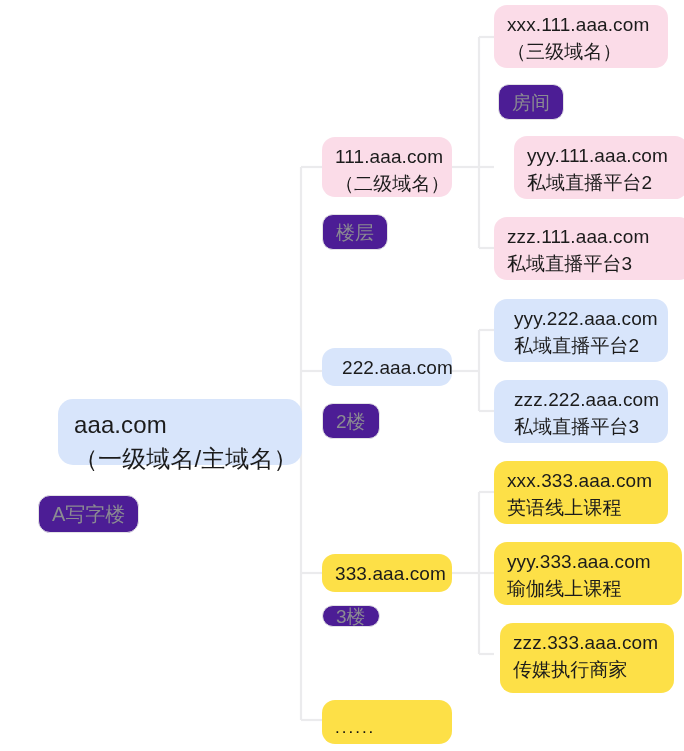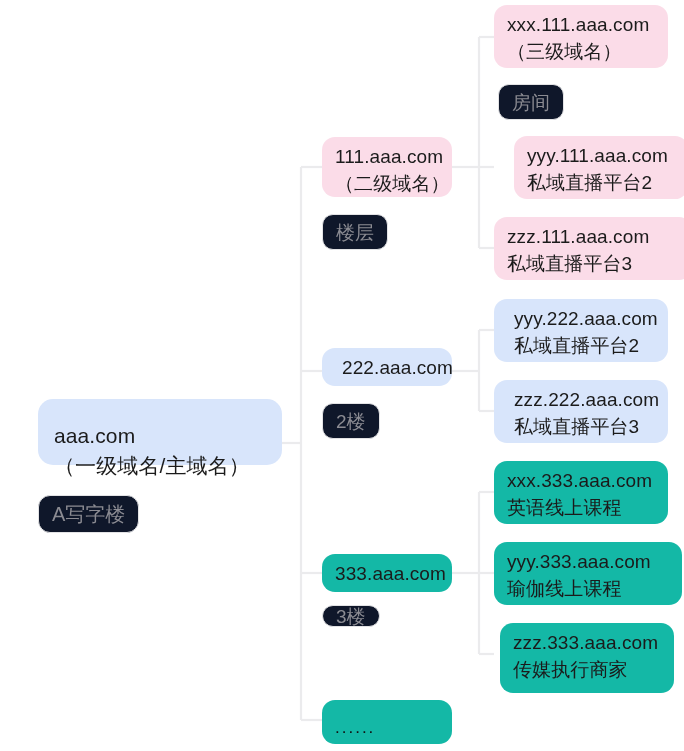--- a/index.html
+++ b/index.html
@@ -47,41 +47,42 @@
     font-size: 19px;
     line-height: 1.42;
     letter-spacing: 0.1px;
     white-space: nowrap;
   }
   .node .ln {
     display: block;
   }
   .node.pink  { background: #fbdce8; }
   .node.blue  { background: #d8e5fb; padding-left: 20px; }
-  .node.green { background: #14b8a6; }
+  .node.green { background: #fde047; }
 
   .node.root {
-    font-size: 21px;
+    font-size: 24px;
     border-radius: 15px;
-    padding: 22px 16px 11px 16px;
+    padding: 9px 16px 11px 16px;
+    margin-left: 20px;
   }
 
   .node.ellipsis {
     font-size: 17px;
     letter-spacing: 2px;
     padding-top: 16px;
     color: #111;
   }
 
   
   .tag {
     position: absolute;
     box-sizing: border-box;
     border: 1.3px solid #e3e3e5;
-    background: #0f172a;
+    background: #4c1d95;
     border-radius: 11px;
     color: #8b8b92;
     font-size: 19px;
     line-height: 1;
     display: flex;
     align-items: center;
     justify-content: center;
     padding: 0 13px;
     white-space: nowrap;
   }

